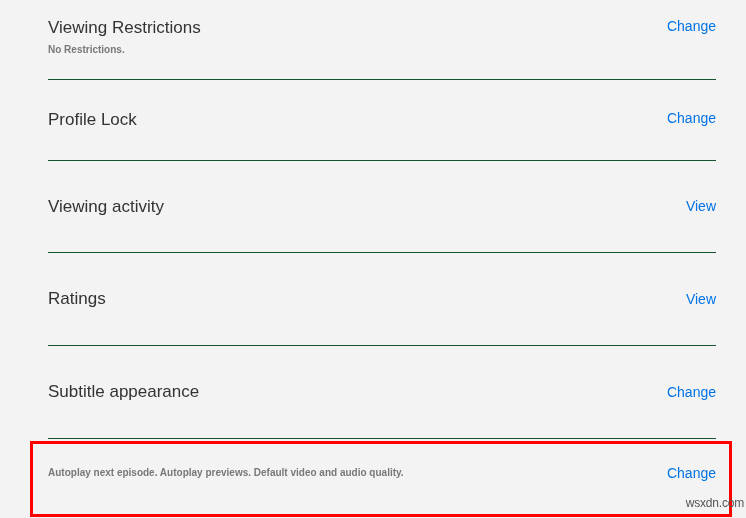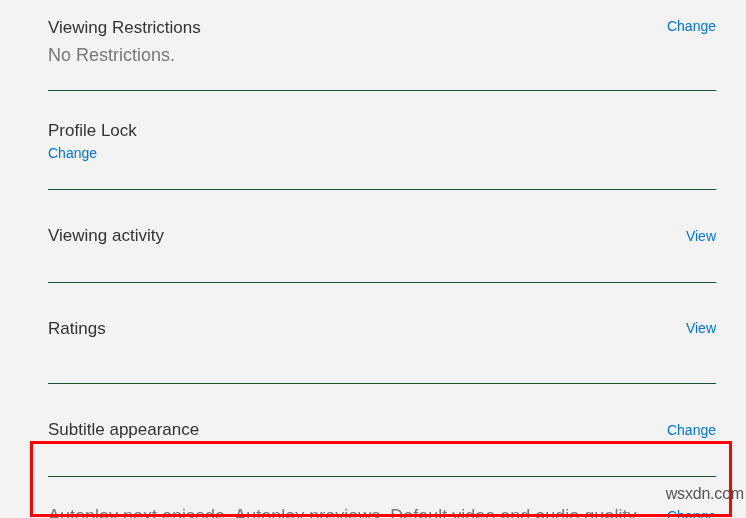--- a/index.html
+++ b/index.html
@@ -34,58 +34,59 @@
       display: flex;
       flex-direction: column;
     }
     .setting-title {
       font-size: 17px;
       color: #333;
       font-weight: 400;
       line-height: 1.4;
     }
     .setting-sub {
-      font-size: 18px;
+      font-size: 10px;
       color: #787878;
       margin-top: 3px;
       line-height: 1.4;
+      font-weight: bold;
     }
     .setting-action {
       font-size: 14px;
       color: #0073e6;
       cursor: pointer;
       align-self: flex-start;
       padding-top: 2px;
       white-space: nowrap;
     }
     .highlight-box {
       position: absolute;
       border: 3px solid #ff0000;
       pointer-events: none;
       left: 30px;
       width: 702px;
       top: 441px;
       height: 76px;
     }
     .watermark {
       position: absolute;
-      bottom: 15px;
+      bottom: 8px;
       right: 2px;
-      font-size: 16px;
+      font-size: 12px;
       color: #555;
       font-family: Arial, sans-serif;
       letter-spacing: -0.2px;
     }
     .first-row {
       padding-top: 16px;
       padding-bottom: 22px;
     }
-    .row-2 { padding-top: 28px; padding-bottom: 28px; flex-direction: column; }
+    .row-2 { padding-top: 28px; padding-bottom: 28px; }
     .row-3 { padding-top: 34px; padding-bottom: 34px; }
-    .row-4 { padding-top: 34px; padding-bottom: 43px; gap: 20px; }
+    .row-4 { padding-top: 34px; padding-bottom: 34px; gap: 20px; }
     .row-5 { padding-top: 34px; padding-bottom: 34px; }
     .row-6 { padding-top: 24px; padding-bottom: 20px; }
   </style>
 </head>
 <body>
 
 <div class="container">
 
   <div class="setting-row first-row">
     <div class="setting-left">

